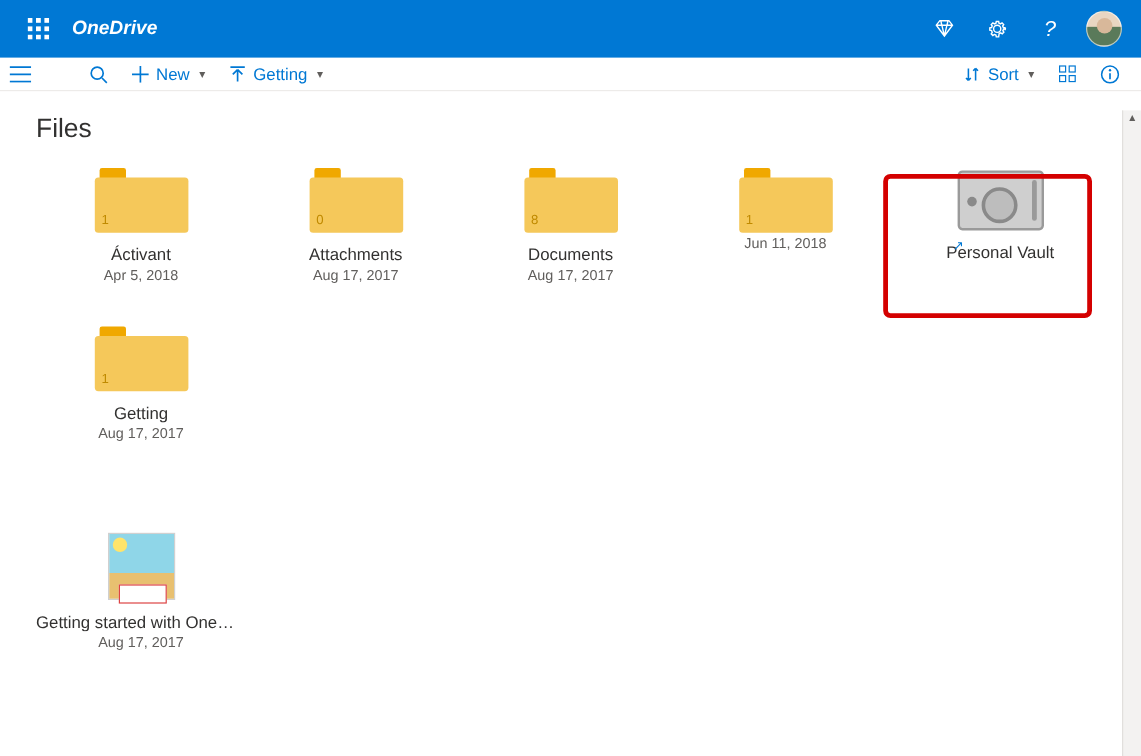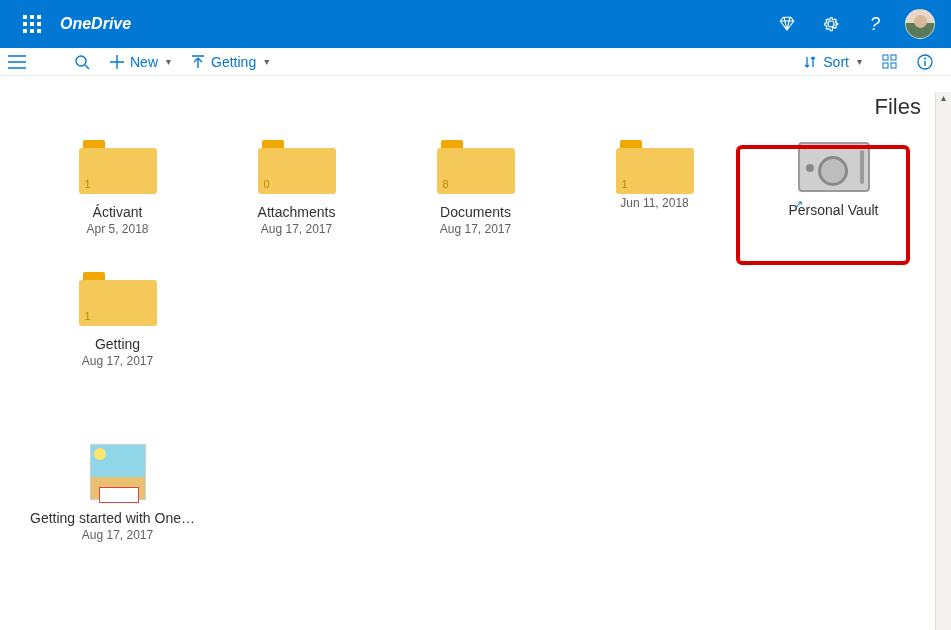--- a/index.html
+++ b/index.html
@@ -74,21 +74,20 @@
     position: relative;
     padding: 18px 30px;
     height: calc(100% - 92px);
     overflow: hidden;
   }
   .page-title {
     font-size: 22px;
     font-weight: 400;
     margin-bottom: 20px;
     color:#323130;
-    text-align:right;
   }
   .grid {
     display: grid;
     grid-template-columns: repeat(5, 175px);
     column-gap: 4px;
     row-gap: 36px;
   }
   .cell {
     width: 175px;
     text-align: center;

